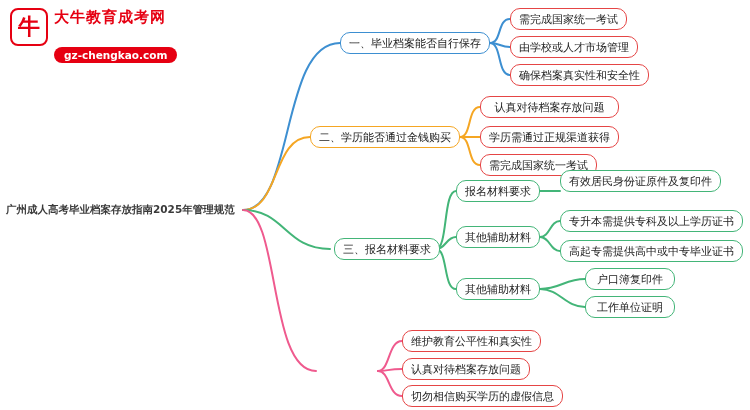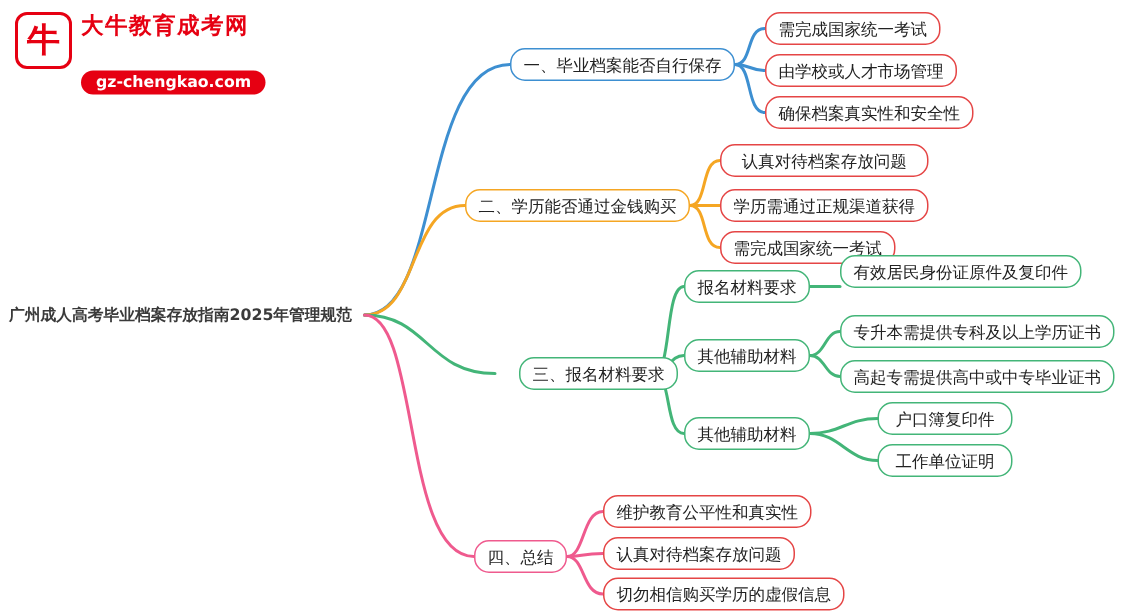--- a/index.html
+++ b/index.html
@@ -92,28 +92,27 @@
   <div class="node b-blue" style="left:340px;top:32px;width:150px;">一、毕业档案能否自行保存</div>
   <div class="node b-red" style="left:510px;top:8px;width:117px;">需完成国家统一考试</div>
   <div class="node b-red" style="left:510px;top:36px;width:128px;">由学校或人才市场管理</div>
   <div class="node b-red" style="left:510px;top:64px;width:139px;">确保档案真实性和安全性</div>
 
   <div class="node b-orange" style="left:310px;top:126px;width:150px;">二、学历能否通过金钱购买</div>
   <div class="node b-red" style="left:480px;top:96px;width:139px;">认真对待档案存放问题</div>
   <div class="node b-red" style="left:480px;top:126px;width:139px;">学历需通过正规渠道获得</div>
   <div class="node b-red" style="left:480px;top:154px;width:117px;">需完成国家统一考试</div>
 
-  <div class="node b-green" style="left:346px;top:238px;width:106px;">三、报名材料要求</div>
+  <div class="node b-green" style="left:334px;top:238px;width:106px;">三、报名材料要求</div>
   <div class="node b-green" style="left:456px;top:180px;width:84px;">报名材料要求</div>
   <div class="node b-green" style="left:560px;top:170px;width:161px;text-align:center;">有效居民身份证原件及复印件</div>
   <div class="node b-green" style="left:456px;top:226px;width:84px;">其他辅助材料</div>
   <div class="node b-green" style="left:560px;top:240px;width:183px;">高起专需提供高中或中专毕业证书</div>
   <div class="node b-green" style="left:560px;top:210px;width:183px;">专升本需提供专科及以上学历证书</div>
   <div class="node b-green" style="left:456px;top:278px;width:84px;">其他辅助材料</div>
   <div class="node b-green" style="left:585px;top:268px;width:90px;">户口簿复印件</div>
   <div class="node b-green" style="left:585px;top:296px;width:90px;">工作单位证明</div>
 
-  <div class="node b-pink" style="left:316px;top:360px;width:62px;">四、总结</div>
   <div class="node b-red" style="left:402px;top:330px;width:139px;">维护教育公平性和真实性</div>
   <div class="node b-red" style="left:402px;top:358px;width:128px;">认真对待档案存放问题</div>
   <div class="node b-red" style="left:402px;top:385px;width:161px;">切勿相信购买学历的虚假信息</div>
 
 </div>
 
 </body></html>

